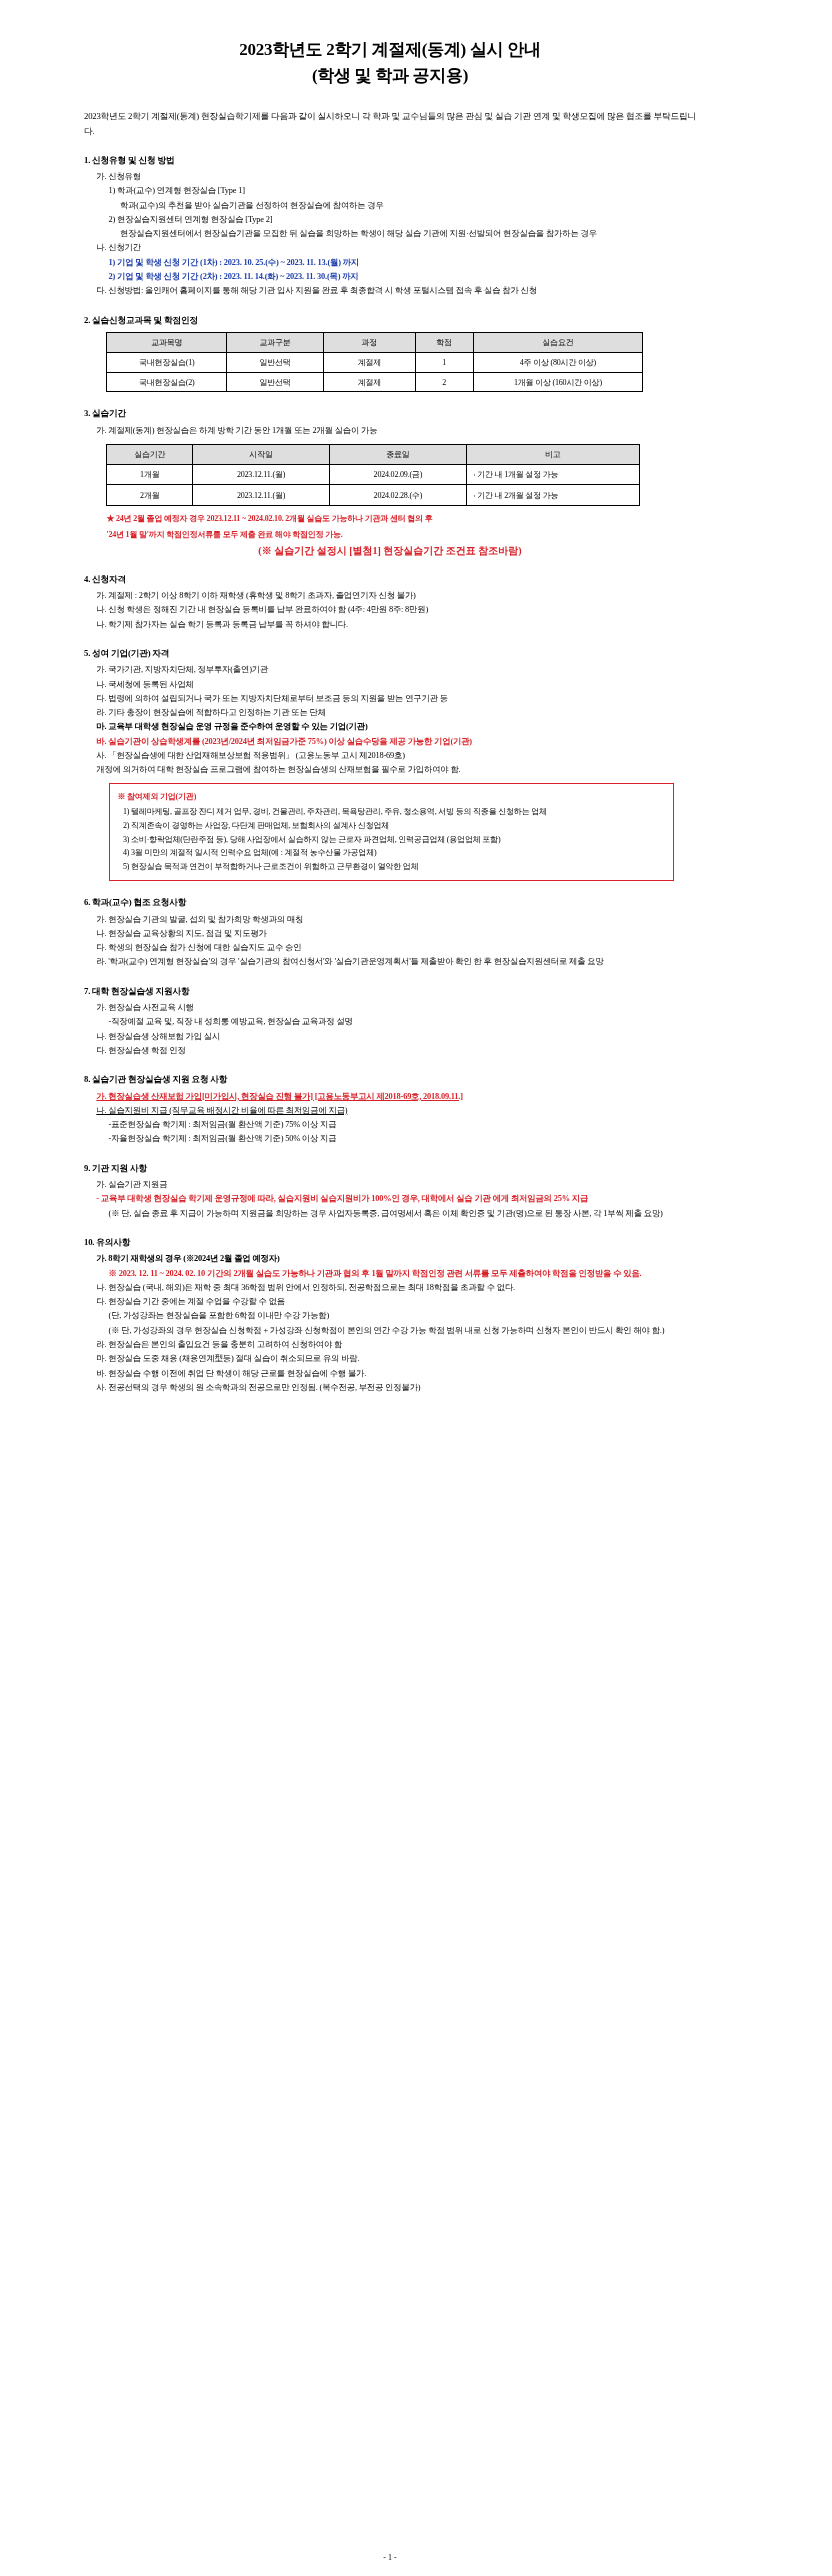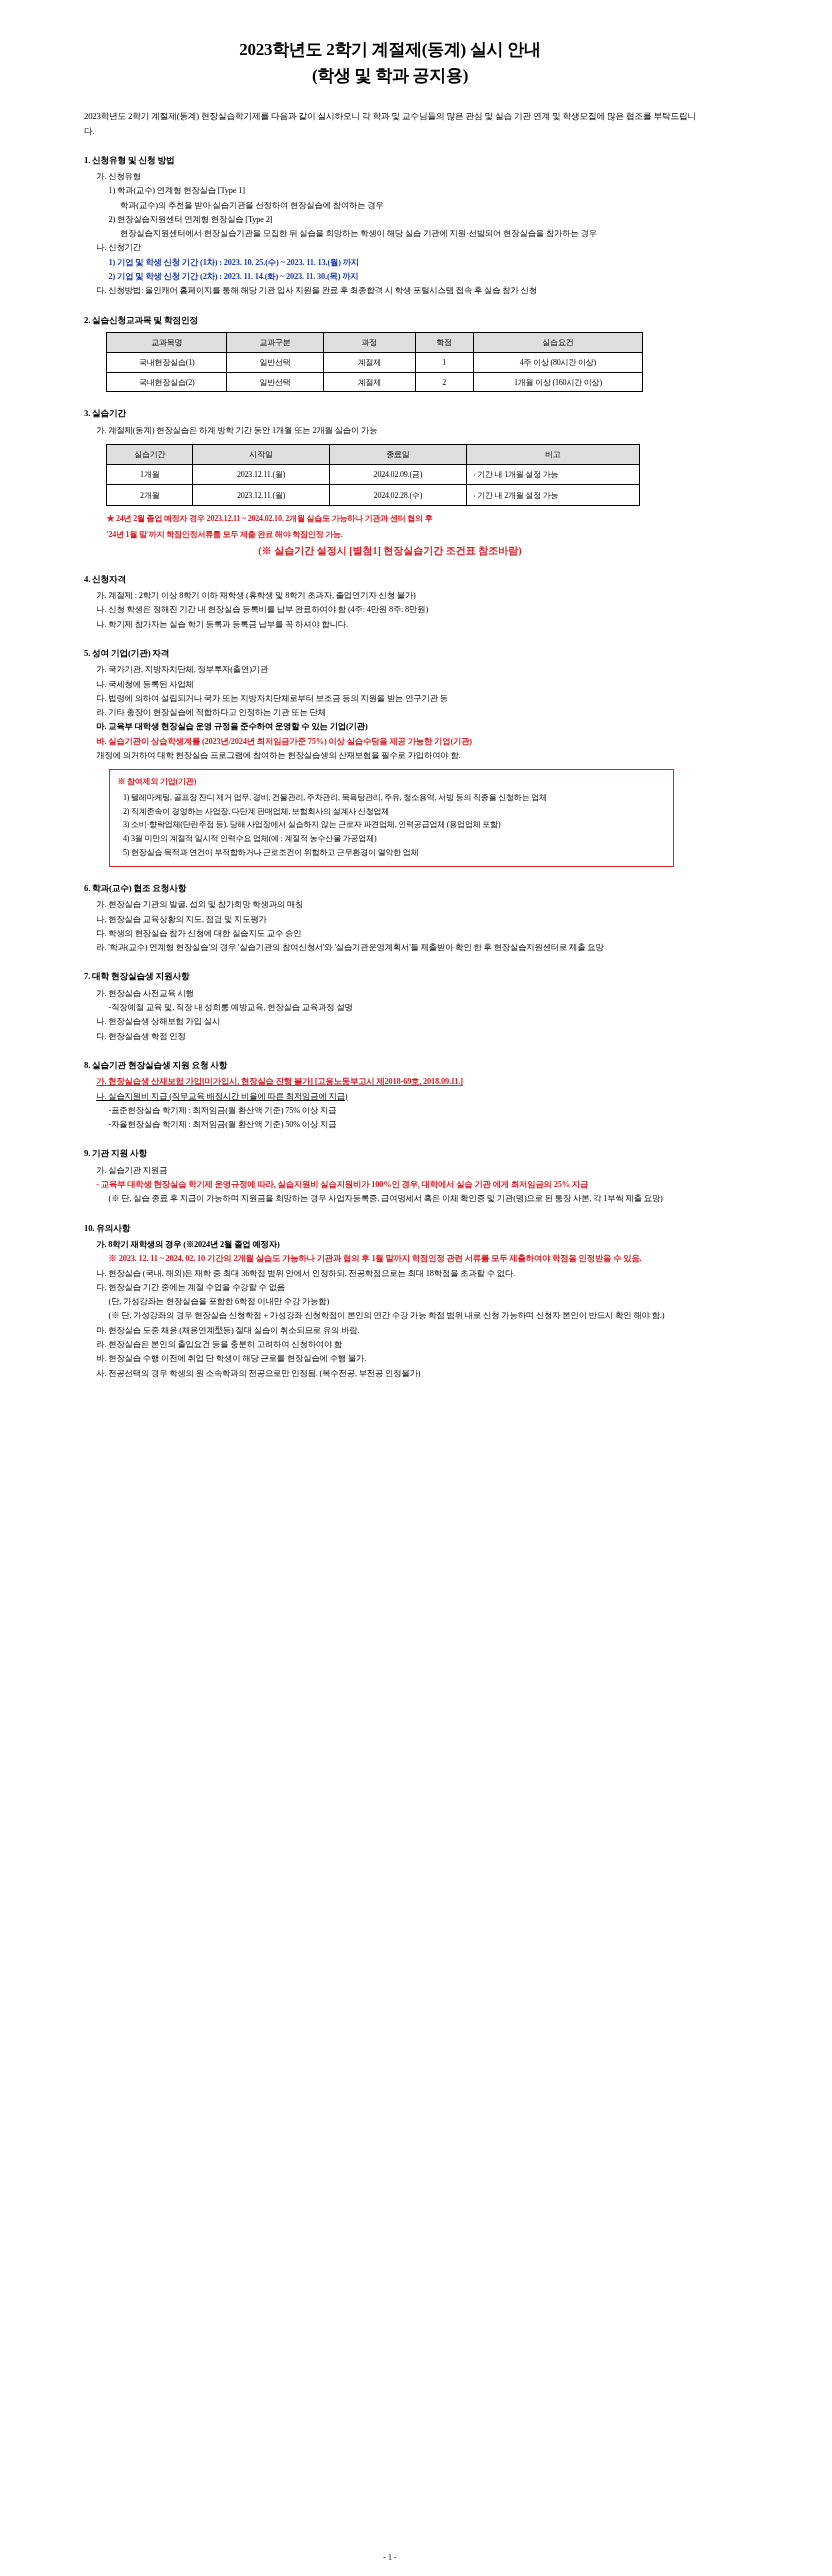--- a/index.html
+++ b/index.html
@@ -215,20 +215,21 @@
   <div class="sec">
     <div class="sec-title">
       <span>5.</span> <span>성여 기업(기관) 자격</span>
     </div>
     <div class="lvl1">가. 국가기관, 지방자치단체, 정부투자(출연)기관</div>
     <div class="lvl1">나. 국세청에 등록된 사업체</div>
     <div class="lvl1">다. 법령에 의하여 설립되거나 국가 또는 지방자치단체로부터 보조금 등의 지원을 받는 연구기관 등</div>
     <div class="lvl1">라. 기타 총장이 현장실습에 적합하다고 인정하는 기관 또는 단체</div>
     <div class="lvl1 bold">마. 교육부 대학생 현장실습 운영 규정을 준수하여 운영할 수 있는 기업(기관)</div>
     <div class="lvl1 redb">바. 실습기관이 상습학생계를 (2023년/2024년 최저임금가준 75%) 이상 실습수당을 제공 가능한 기업(기관)</div>
+    <div class="lvl1">사. 「현장실습생에 대한 산업재해보상보험 적용범위」 (고용노동부 고시 제2018-69호)</div>
     <div class="lvl1">개정에 의거하여 대학 현장실습 프로그램에 참여하는 현장실습생의 산재보험을 필수로 가입하여야 함.</div>
 
     <div class="redbox">
       <div class="bx-title">※ 참여제외 기업(기관)</div>
       <div class="it">1) 텔레마케팅, 골프장 잔디 제거 업무, 경비, 건물관리, 주차관리, 목욕탕관리, 주유, 청소용역, 서빙 등의 직종을 신청하는 업체</div>
       <div class="it">2) 직계존속이 경영하는 사업장, 다단계 판매업체, 보험회사의 설계사 신청업체</div>
       <div class="it">3) 소비·향락업체(단란주점 등), 당해 사업장에서 실습하지 않는 근로자 파견업체, 인력공급업체 (용업업체 포함)</div>
       <div class="it">4) 3월 미만의 계절적 일시적 인력수요 업체(예 : 계절적 농수산물 가공업체)</div>
       <div class="it">5) 현장실습 목적과 연건이 부적합하거나 근로조건이 위험하고 근무환경이 열악한 업체</div>
     </div>
@@ -276,21 +277,21 @@
   <div class="sec">
     <div class="sec-title">
       <span>10.</span> <span>유의사항</span>
     </div>
     <div class="lvl1 bold">가. 8학기 재학생의 경우 (※2024년 2월 졸업 예정자)</div>
     <div class="lvl2 redb">※ 2023. 12. 11 ~ 2024. 02. 10 기간의 2개월 실습도 가능하나 기관과 협의 후 1월 말까지 학점인정 관련 서류를 모두 제출하여야 학점을 인정받을 수 있음.</div>
     <div class="lvl1">나. 현장실습 (국내, 해외)은 재학 중 최대 36학점 범위 안에서 인정하되, 전공학점으로는 최대 18학점을 초과할 수 없다.</div>
     <div class="lvl1">다. 현장실습 기간 중에는 계절 수업을 수강할 수 없음</div>
     <div class="lvl2">(단, 가성강좌는 현장실습을 포함한 6학점 이내만 수강 가능함)</div>
     <div class="lvl2">(※ 단, 가성강좌의 경우 현장실습 신청학점 + 가성강좌 신청학점이 본인의 연간 수강 가능 학점 범위 내로 신청 가능하며 신청자 본인이 반드시 확인 해야 함.)</div>
+    <div class="lvl1">라. 현장실습은 본인의 출입요건 등을 충분히 고려하여 신청하여야 함</div>
     <div class="lvl1">마. 현장실습 도중 채용 (채용연계型등) 절대 실습이 취소되므로 유의 바람.</div>
-    <div class="lvl1">라. 현장실습은 본인의 출입요건 등을 충분히 고려하여 신청하여야 함</div>
     <div class="lvl1">바. 현장실습 수행 이전에 취업 단 학생이 해당 근로를 현장실습에 수행 불가.</div>
     <div class="lvl1">사. 전공선택의 경우 학생의 원 소속학과의 전공으로만 인정됨. (복수전공, 부전공 인정불가)</div>
   </div>
 
   <div class="page-num">- 1 -</div>
 </div>
 
 
 </body></html>

